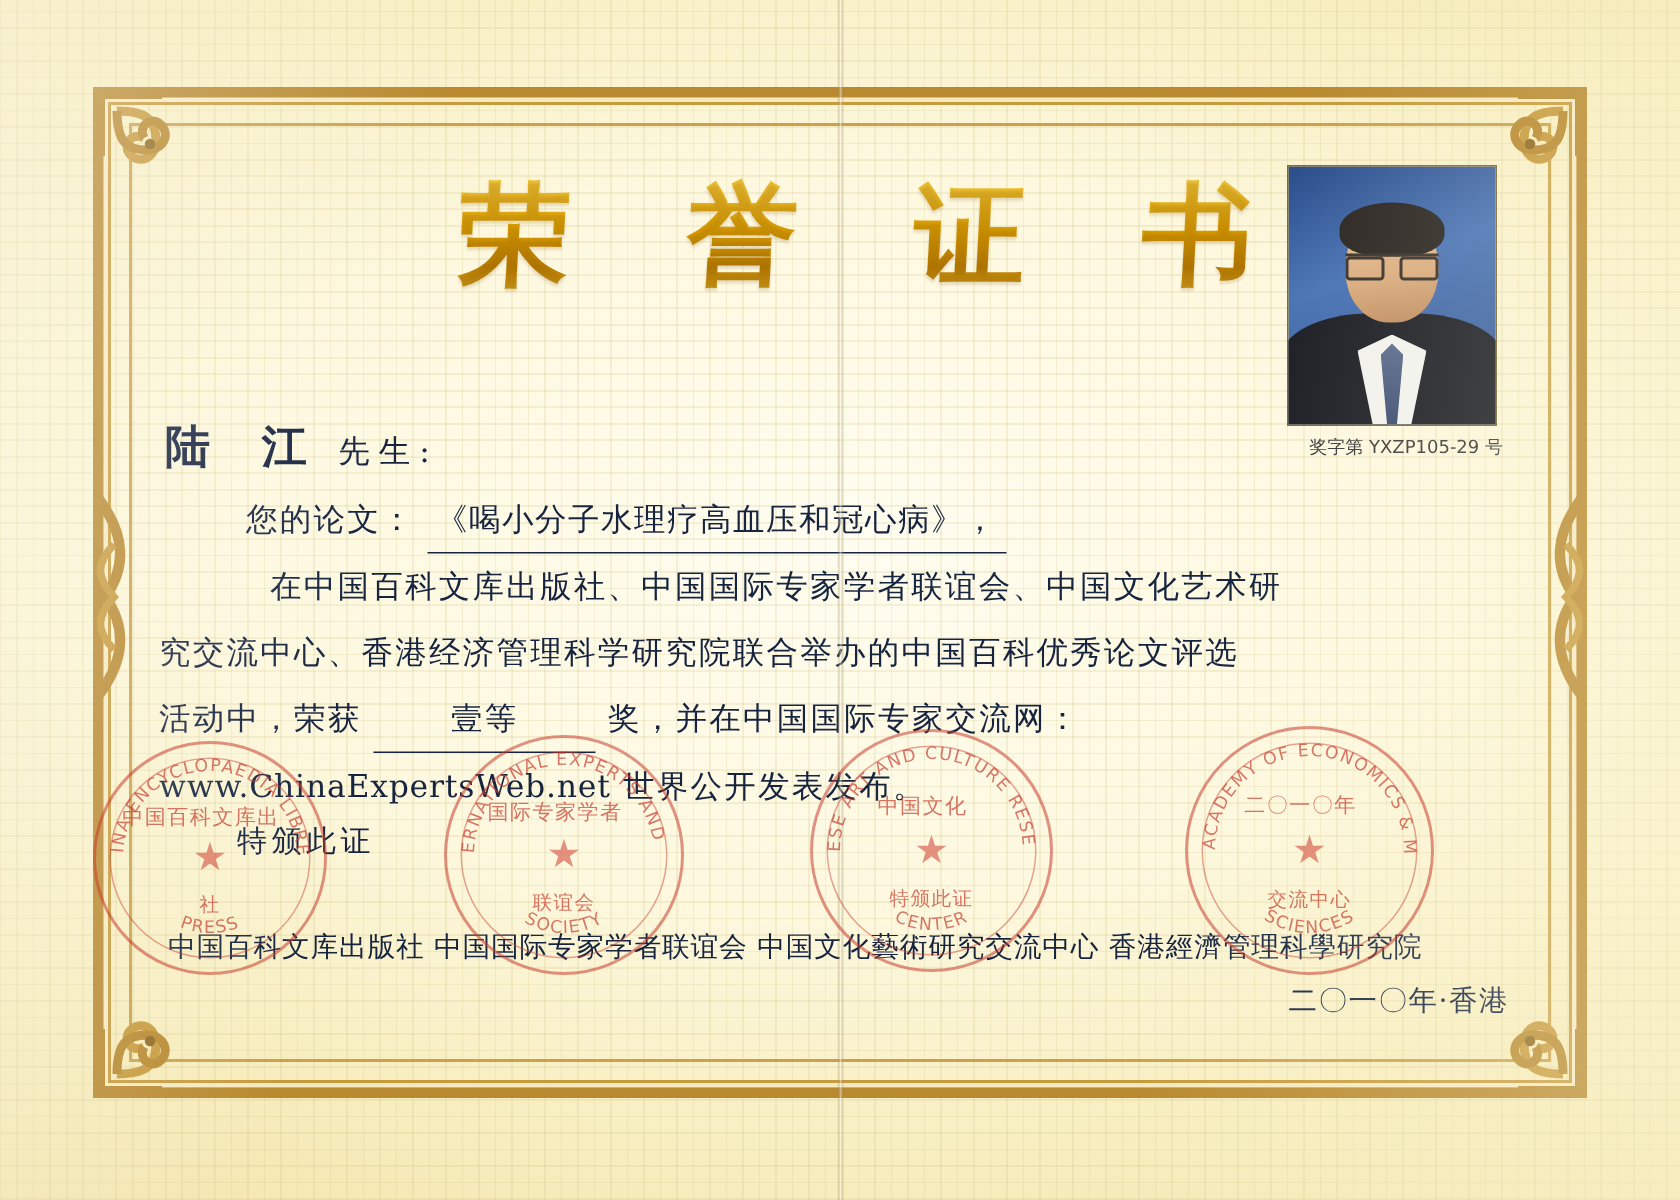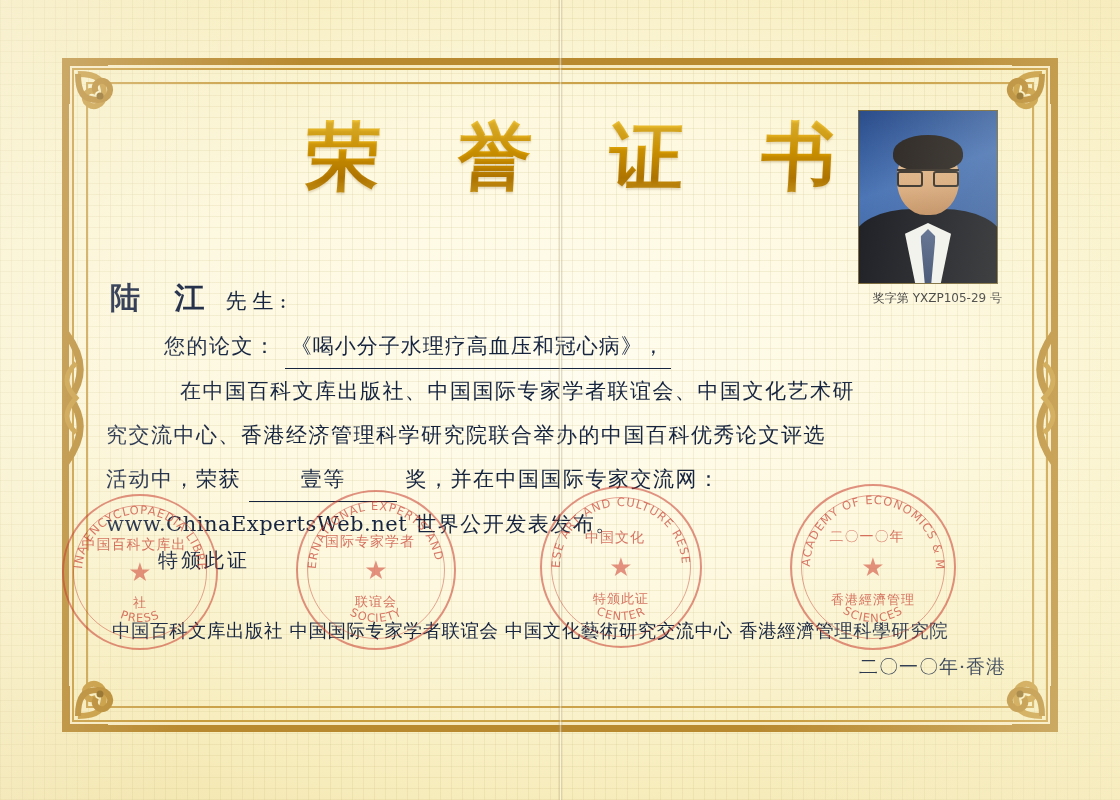--- a/index.html
+++ b/index.html
@@ -491,18 +491,18 @@
     <svg class="arc-svg" viewBox="0 0 162 162">
       <defs>
         <path id="a4t" d="M 18 81 A 63 63 0 0 1 144 81"></path>
         <path id="a4b" d="M 26 81 A 55 55 0 0 0 136 81"></path>
       </defs>
       <text><textPath href="#a4t" startOffset="50%" text-anchor="middle">HONG KONG ACADEMY OF ECONOMICS &amp; MANAGEMENT</textPath></text>
       <text><textPath href="#a4b" startOffset="50%" text-anchor="middle">SCIENCES</textPath></text>
     </svg>
     <div class="ctr-text">二〇一〇年</div>
     <div class="star">★</div>
-    <div class="ctr-text2">香港經濟管理</div>
+    <div class="ctr-text2">交流中心</div>
   </div>
 
   <div class="fold"></div>
   <div class="sheen"></div>
 </div>
 
 </body></html>

